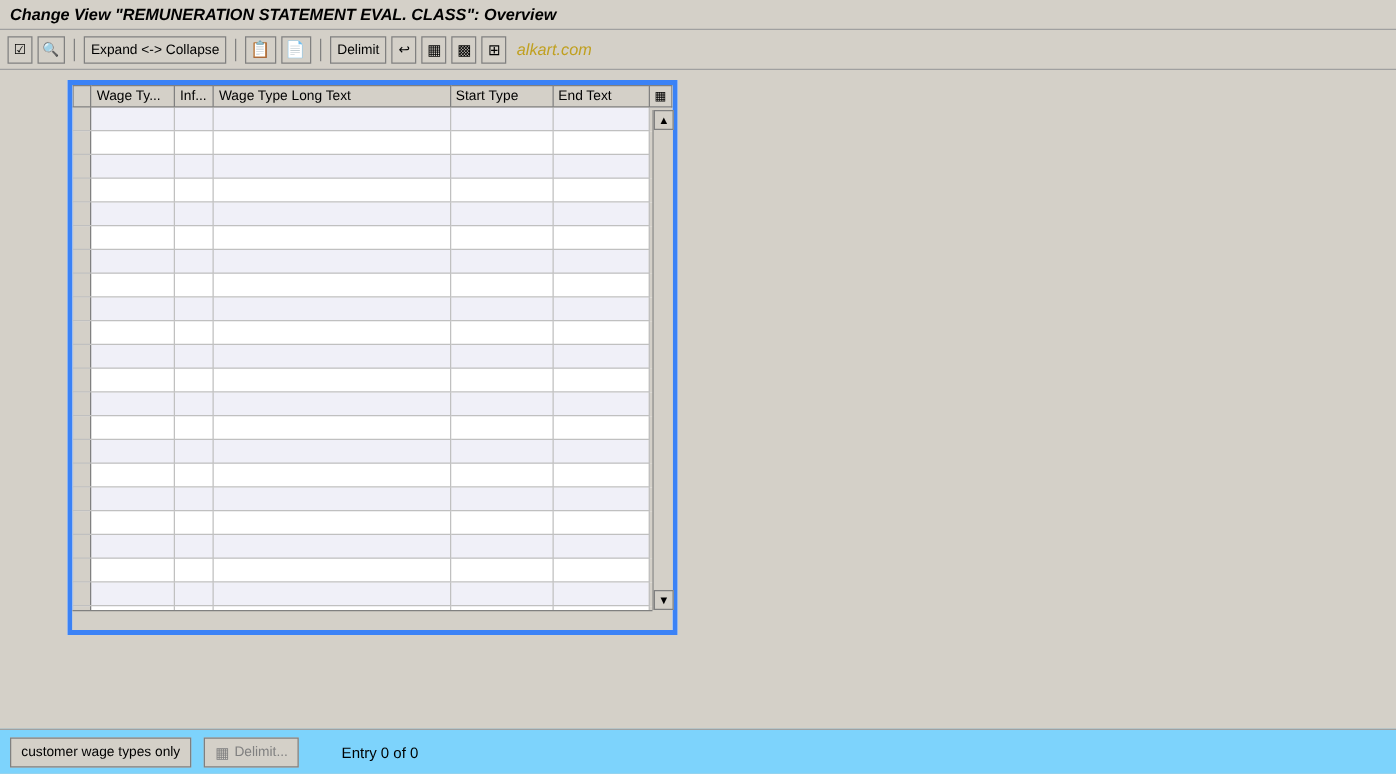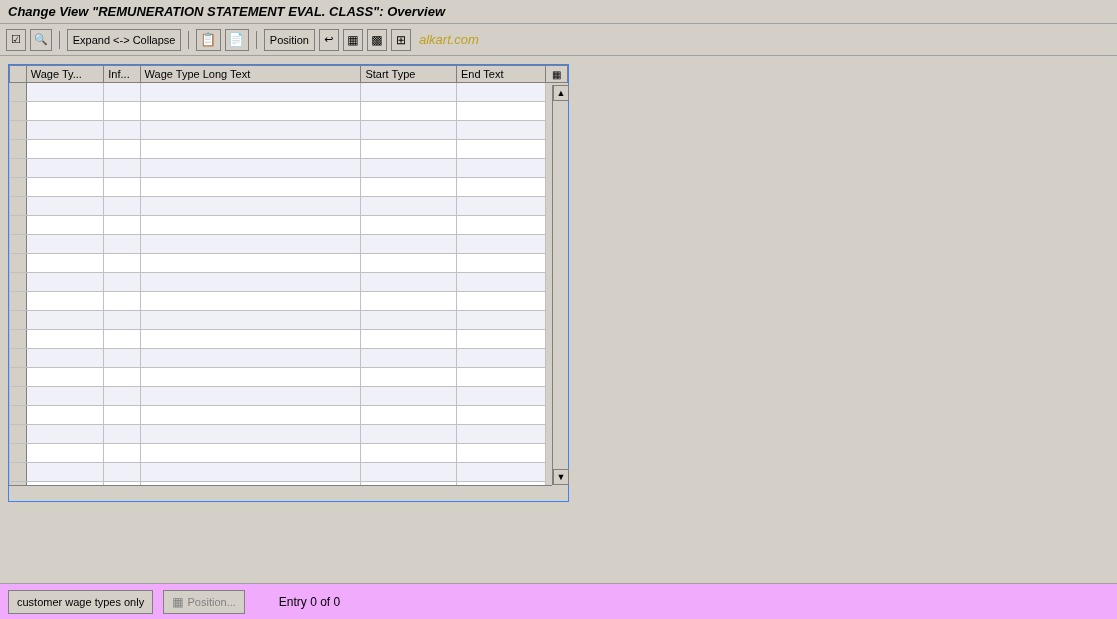--- a/index.html
+++ b/index.html
@@ -56,24 +56,25 @@
 
     .watermark-text {
       font-size: 13px;
       color: #c0a020;
       font-style: italic;
       margin-left: 4px;
     }
 
     
     .table-container {
-      width: 561px;
-      border: 1px solid #3b82f6;
+      width: 488px;
+      border: 4px solid #3b82f6;
       background: #fff;
       position: relative;
+      margin-left: 46px;
     }
 
     
     .data-table {
       border-collapse: collapse;
       width: 100%;
       font-size: 11px;
     }
 
     .data-table thead tr {
@@ -145,21 +146,21 @@
       cursor: pointer;
     }
 
     
     .status-bar {
       position: absolute;
       bottom: 0;
       left: 0;
       right: 0;
       height: 36px;
-      background: #f0abfc;
+      background: #7dd3fc;
       border-top: 1px solid #a0a0a0;
       display: flex;
       align-items: center;
       padding: 4px 8px;
       gap: 10px;
     }
 
     .status-btn {
       background: #d4d0c8;
       border: 1px solid #808080;
@@ -223,21 +224,21 @@
     <span style="font-size:13px;">📋</span>
   </button>
 
   <button class="toolbar-btn" title="Paste">
     <span style="font-size:13px;">📄</span>
   </button>
 
   <div class="toolbar-separator"></div>
 
   <button class="toolbar-btn" style="padding: 2px 5px;">
-    <span>Position</span>
+    <span>Delimit</span>
   </button>
 
   <button class="toolbar-btn" title="Undo">
     <span>↩</span>
   </button>
 
   <button class="toolbar-btn">
     <span style="font-size:12px;">▦</span>
   </button>
 
@@ -497,17 +498,17 @@
   </div>
 </div>
 
 <div class="status-bar">
   <button class="status-btn">
     <span>customer wage types only</span>
   </button>
 
   <div class="position-btn">
     <span style="font-size:12px;">▦</span>
-    <span>Position...</span>
+    <span>Delimit...</span>
   </div>
 
   <span class="entry-count">Entry 0 of 0</span>
 </div>
 
 </body></html>

